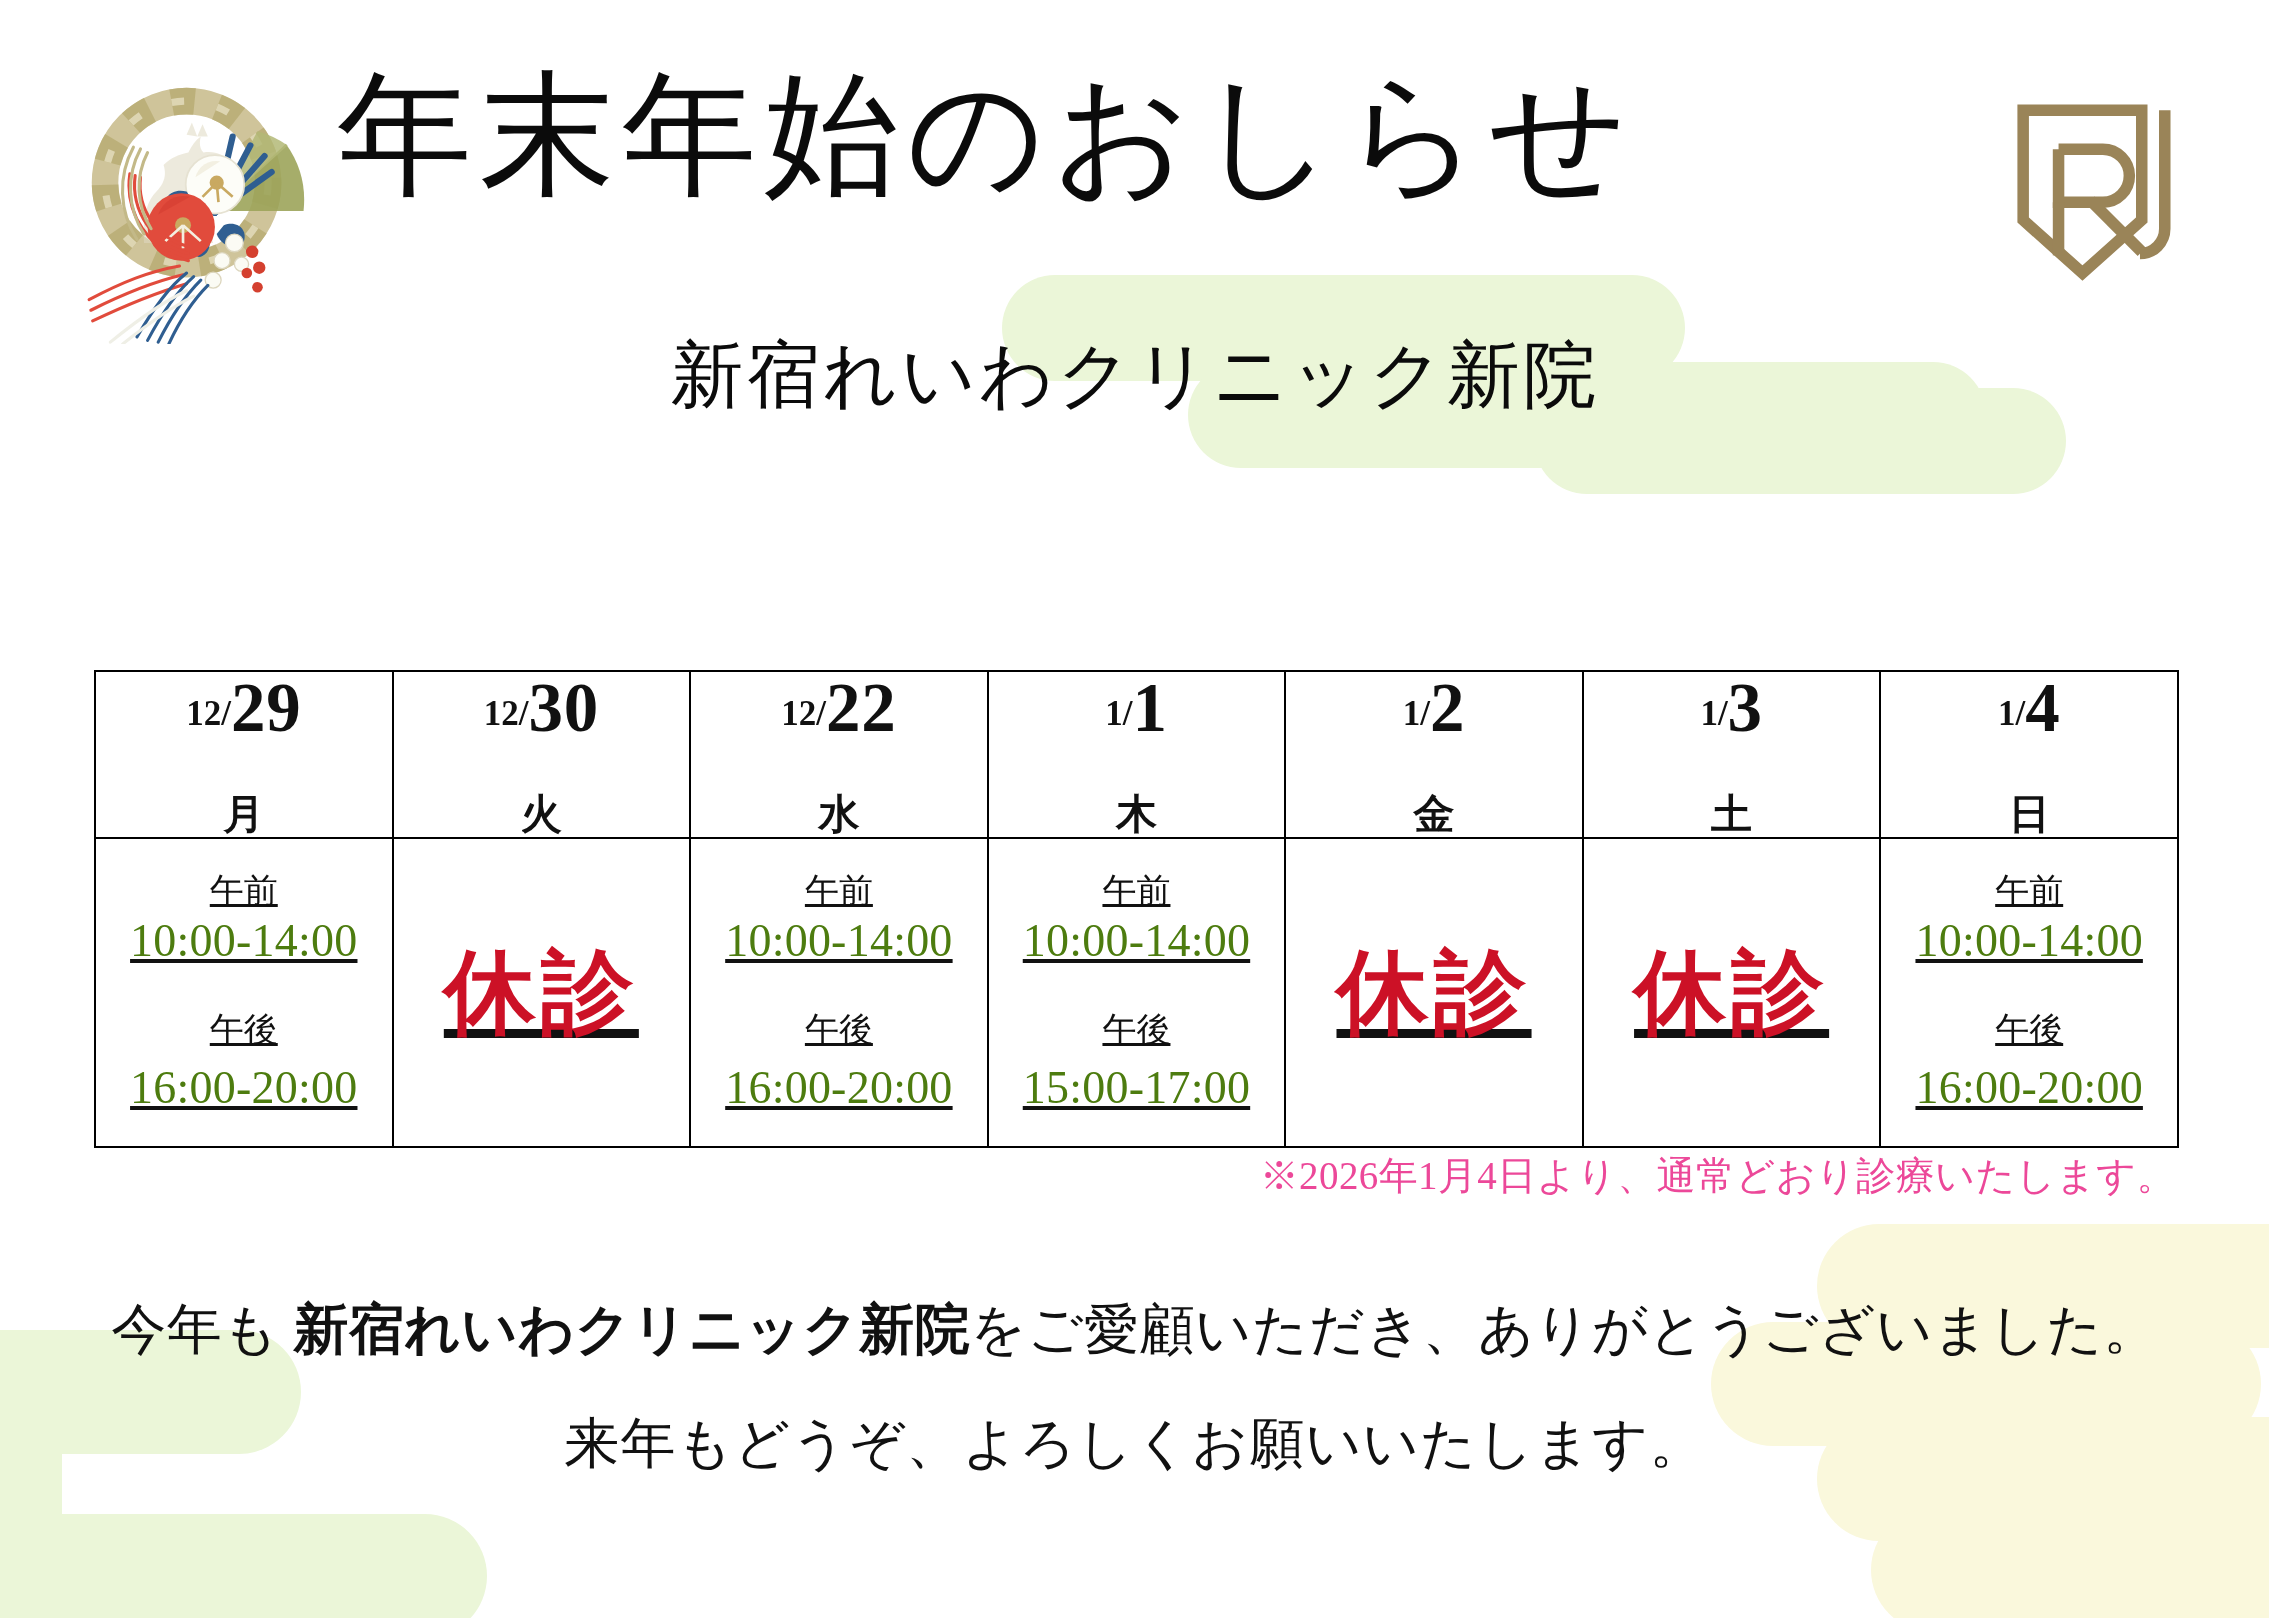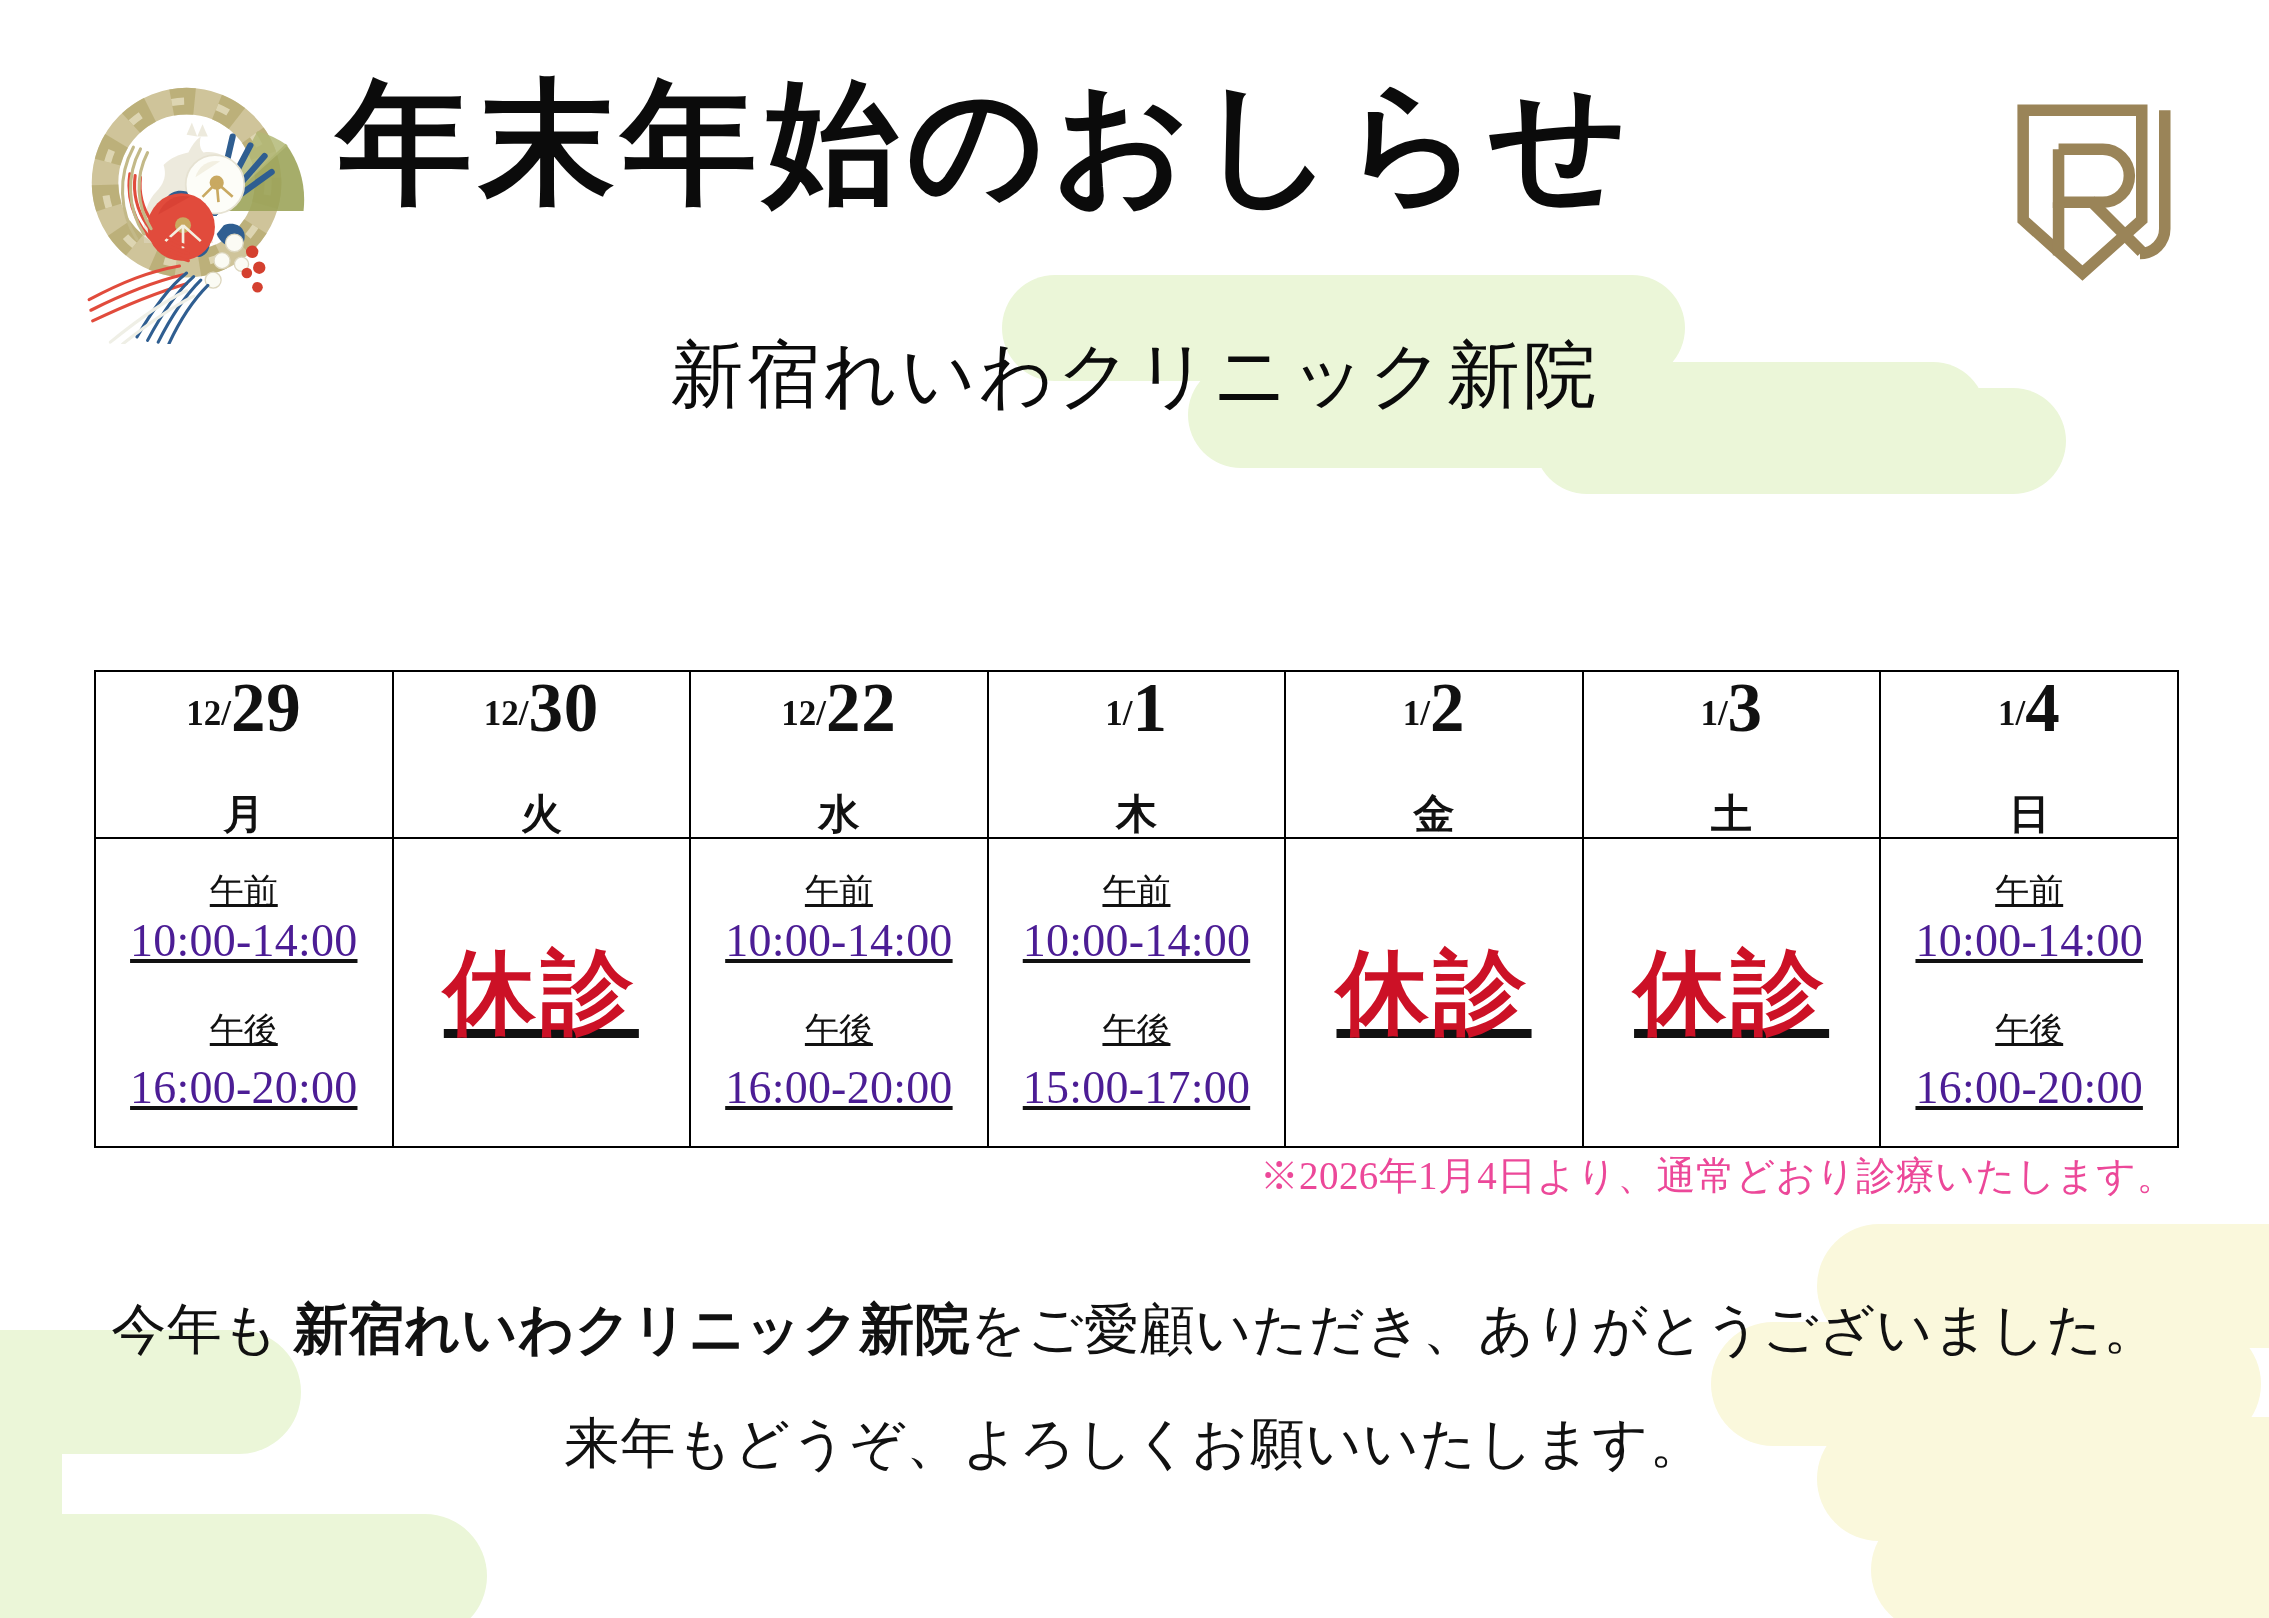--- a/index.html
+++ b/index.html
@@ -12,23 +12,23 @@
   
   .kasumi{position:absolute;z-index:0;pointer-events:none;}
   .kbar{position:absolute;}
 
   
   .header{position:absolute;left:0;top:0;width:2270px;height:550px;z-index:3;}
   .deco-wrap{position:absolute;left:82px;top:78px;width:257px;height:266px;}
   .logo-wrap{position:absolute;left:2009px;top:96px;width:177px;height:186px;}
 
   .title{
-    position:absolute;left:337px;top:76px;width:1667px;
+    position:absolute;left:337px;top:68px;width:1667px;
     font-size:135px;line-height:1.0;letter-spacing:.055em;
-    font-weight:700;color:#0B0B0B;white-space:nowrap;
+    font-weight:400;color:#0B0B0B;white-space:nowrap;
   }
   .subtitle{
     position:absolute;left:0px;top:339px;width:2270px;text-align:center;
     font-size:73px;line-height:1.0;letter-spacing:.045em;
     font-weight:500;color:#0B0B0B;
   }
 
   
   .yearrail{position:absolute;left:0;top:559px;width:2270px;height:82px;z-index:3;}
   .yr{position:absolute;top:12.4px;font-size:51px;letter-spacing:.02em;color:#1a1a1a;}
@@ -51,21 +51,21 @@
   .dnum .dd{font-size:69px;letter-spacing:.01em;}
   .dow{font-size:41px;line-height:1;margin-top:19.5px;}
 
   td.closed{background:#FADCF4;}
   .closedtxt{font-size:92px;color:#CC1126;font-weight:700;letter-spacing:.06em;line-height:1;}
 
   .slot{display:flex;flex-direction:column;align-items:center;justify-content:center;gap:0;height:307px;text-decoration:underline;}
   .slot .grp{display:flex;flex-direction:column;align-items:center;}
   .slot .grp + .grp{margin-top:41px;gap:8px;}
   .lbl{font-size:34px;line-height:1.25;color:#111;}
-  .hrs{font-size:46px;line-height:1.2;color:#4c1d95;letter-spacing:.005em;white-space:nowrap;}
+  .hrs{font-size:46px;line-height:1.2;color:#4d7c0f;letter-spacing:.005em;white-space:nowrap;}
 
   .note{
     position:absolute;right:94px;top:1149px;z-index:3;
     font-size:39px;letter-spacing:.01em;color:#ec4899;white-space:nowrap;
   }
 
   
   .msg{position:absolute;left:0;top:1302px;width:2270px;text-align:center;z-index:3;}
   .msg .l1{font-size:55px;line-height:1.0;letter-spacing:.01em;color:#111;white-space:nowrap;}
   .msg .l1 b{font-weight:700;}

